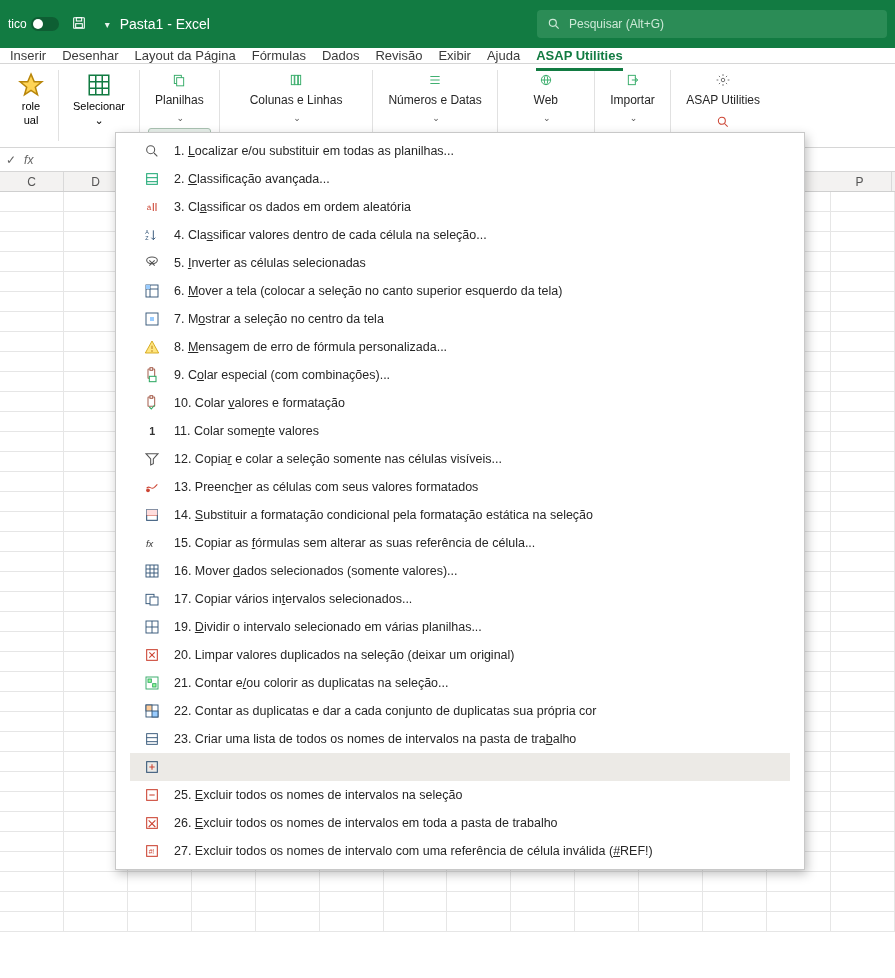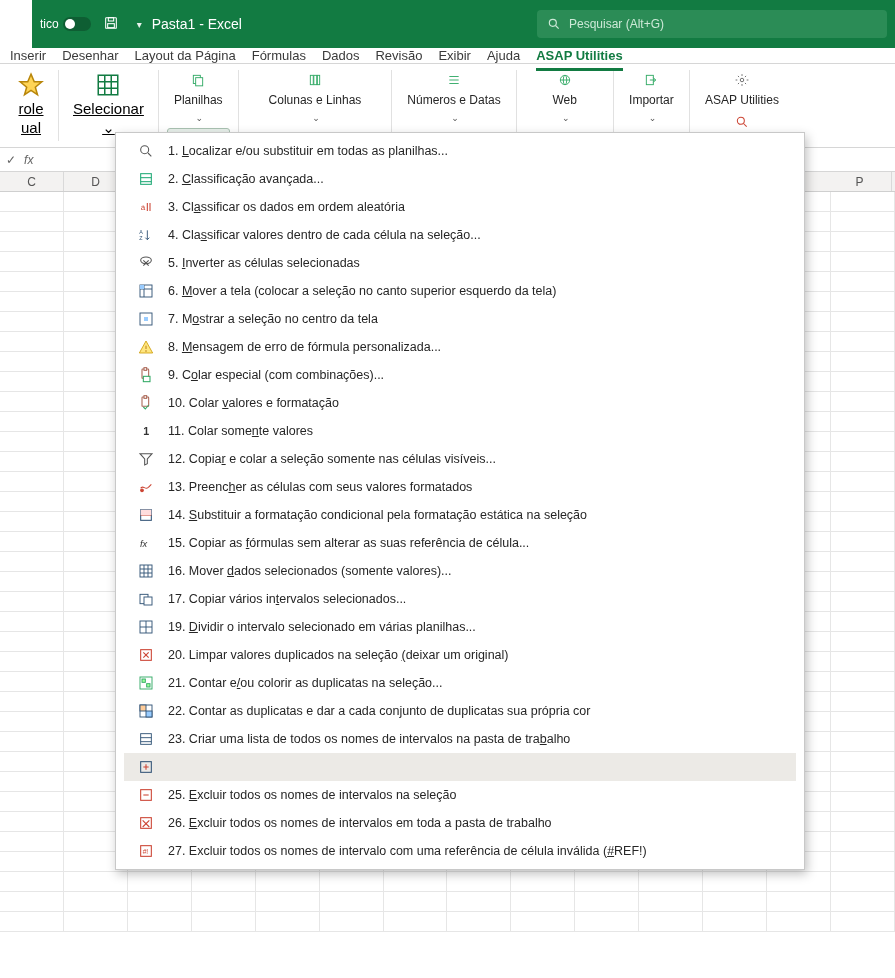--- a/index.html
+++ b/index.html
@@ -1,18 +1,18 @@
 <!DOCTYPE html>
 <html><head>
 <meta charset="utf-8">
 <style>
 * { box-sizing: border-box; margin: 0; padding: 0; font-family: "Segoe UI", Arial, sans-serif; }
 body { background: #fff; overflow: hidden; width: 895px; height: 978px; position: relative; font-size: 12px; }
 
-.titlebar { background: #127b42; height: 48px; display: flex; align-items: center; color: #fff; padding: 0 8px; margin-left: 32px; }
+.titlebar { background: #127b42; height: 48px; display: flex; align-items: center; color: #fff; padding: 0 8px; }
 .titlebar .autosave { display: flex; align-items: center; gap: 4px; }
 .autosave-text { font-size: 12px; }
 .toggle { width: 28px; height: 14px; background: #0e5e33; border-radius: 7px; position: relative; }
 .toggle::after { content: ""; position: absolute; width: 10px; height: 10px; background: #fff; border-radius: 50%; top: 2px; left: 2px; }
 .save-icon { margin-left: 12px; font-size: 14px; }
 .title-wrap { display: flex; align-items: center; gap: 10px; margin-left: 18px; }
 .title-caret { font-size: 10px; opacity: .9; }
 .doc-title { font-size: 14px; }
 
 .searchbox { margin-left: auto; background: #2b8c56; height: 28px; width: 350px; border-radius: 4px; display: flex; align-items: center; padding: 0 10px; gap: 8px; color: #cde9d7; }
@@ -20,39 +20,39 @@
 .search-ph { font-size: 12px; }
 
 .ribbon-tabs { height: 16px; display: flex; align-items: center; border-bottom: 1px solid #d6d6d6; padding-left: 10px; gap: 16px; background: #fff; }
 .ribbon-tabs .tab { font-size: 13px; color: #3a3a3a; cursor: pointer; }
 .ribbon-tabs .tab.active { color: #127b42; font-weight: 600; position: relative; }
 .ribbon-tabs .tab.active::after { content: ""; position: absolute; left: 0; right: 0; bottom: -8px; height: 3px; background: #127b42; }
 
 .ribbon-content { background: #fff; border-bottom: 1px solid #d6d6d6; display: flex; padding: 6px 4px; height: 84px; }
 .ribbon-group { display: flex; flex-direction: column; padding: 0 8px; border-right: 1px solid #e1e1e1; }
 .ribbon-group:last-child { border-right: none; }
-.big-btn { display: flex; flex-direction: column; align-items: center; gap: 2px; padding: 2px 6px; font-size: 15px; cursor: pointer; text-align: center; text-decoration: underline; }
+.big-btn { display: flex; flex-direction: column; align-items: center; gap: 2px; padding: 2px 6px; font-size: 11px; cursor: pointer; text-align: center; }
 .big-btn svg { width: 26px; height: 26px; }
 .btn-row { display: flex; flex-direction: column; gap: 2px; }
 .sm-btn { display: flex; align-items: center; gap: 6px; padding: 2px 6px; font-size: 12px; color: #262626; cursor: pointer; border: 1px solid transparent; border-radius: 3px; white-space: nowrap; flex-direction: column; }
 .sm-btn.active { background: #e8f0eb; border: 1px solid #a9c2b1; }
 .sm-btn .caret { font-size: 9px; color: #555; margin-left: 2px; }
 .sm-btn svg { width: 14px; height: 14px; flex: 0 0 auto; }
 
 .fx-bar { height: 24px; border-bottom: 1px solid #d6d6d6; display: flex; align-items: center; padding: 0 6px; gap: 8px; font-size: 12px; color: #666; }
 .fx-bar .fx { font-style: italic; }
 
 .grid-area { position: relative; }
 .col-headers { display: flex; height: 20px; border-bottom: 1px solid #cfcfcf; background: #f3f2f1; }
 .col-headers .ch { width: 64px; text-align: center; font-size: 12px; color: #555; border-right: 1px solid #d9d9d9; line-height: 20px; }
 .rows { }
 .row { display: flex; height: 20px; border-bottom: 1px solid #e6e6e6; }
 .row .cell { width: 64px; border-right: 1px solid #e6e6e6; }
 
-.dropdown { position: absolute; top: 132px; left: 115px; width: 690px; background: #fff; border: 1px solid #c8c8c8; box-shadow: 2px 4px 10px rgba(0,0,0,.25); padding: 4px 8px; z-index: 50; }
+.dropdown { position: absolute; top: 132px; left: 115px; width: 690px; background: #fff; border: 1px solid #c8c8c8; box-shadow: 2px 4px 10px rgba(0,0,0,.25); padding: 4px 14px; z-index: 50; }
 .dd-item { display: flex; align-items: center; gap: 14px; padding: 4px 10px 4px 14px; font-size: 12.5px; color: #262626; cursor: pointer; height: 28px; }
 .dd-item:hover, .dd-item.hovered { background: #eceae6; }
 .dd-item .dd-icon { width: 16px; height: 16px; flex: 0 0 auto; display: flex; align-items: center; justify-content: center; }
 .dd-item .dd-text { white-space: nowrap; }
 .dd-item .dd-text u { text-decoration: underline; }
 </style>
 </head>
 <body>
 
 <div class="titlebar">

